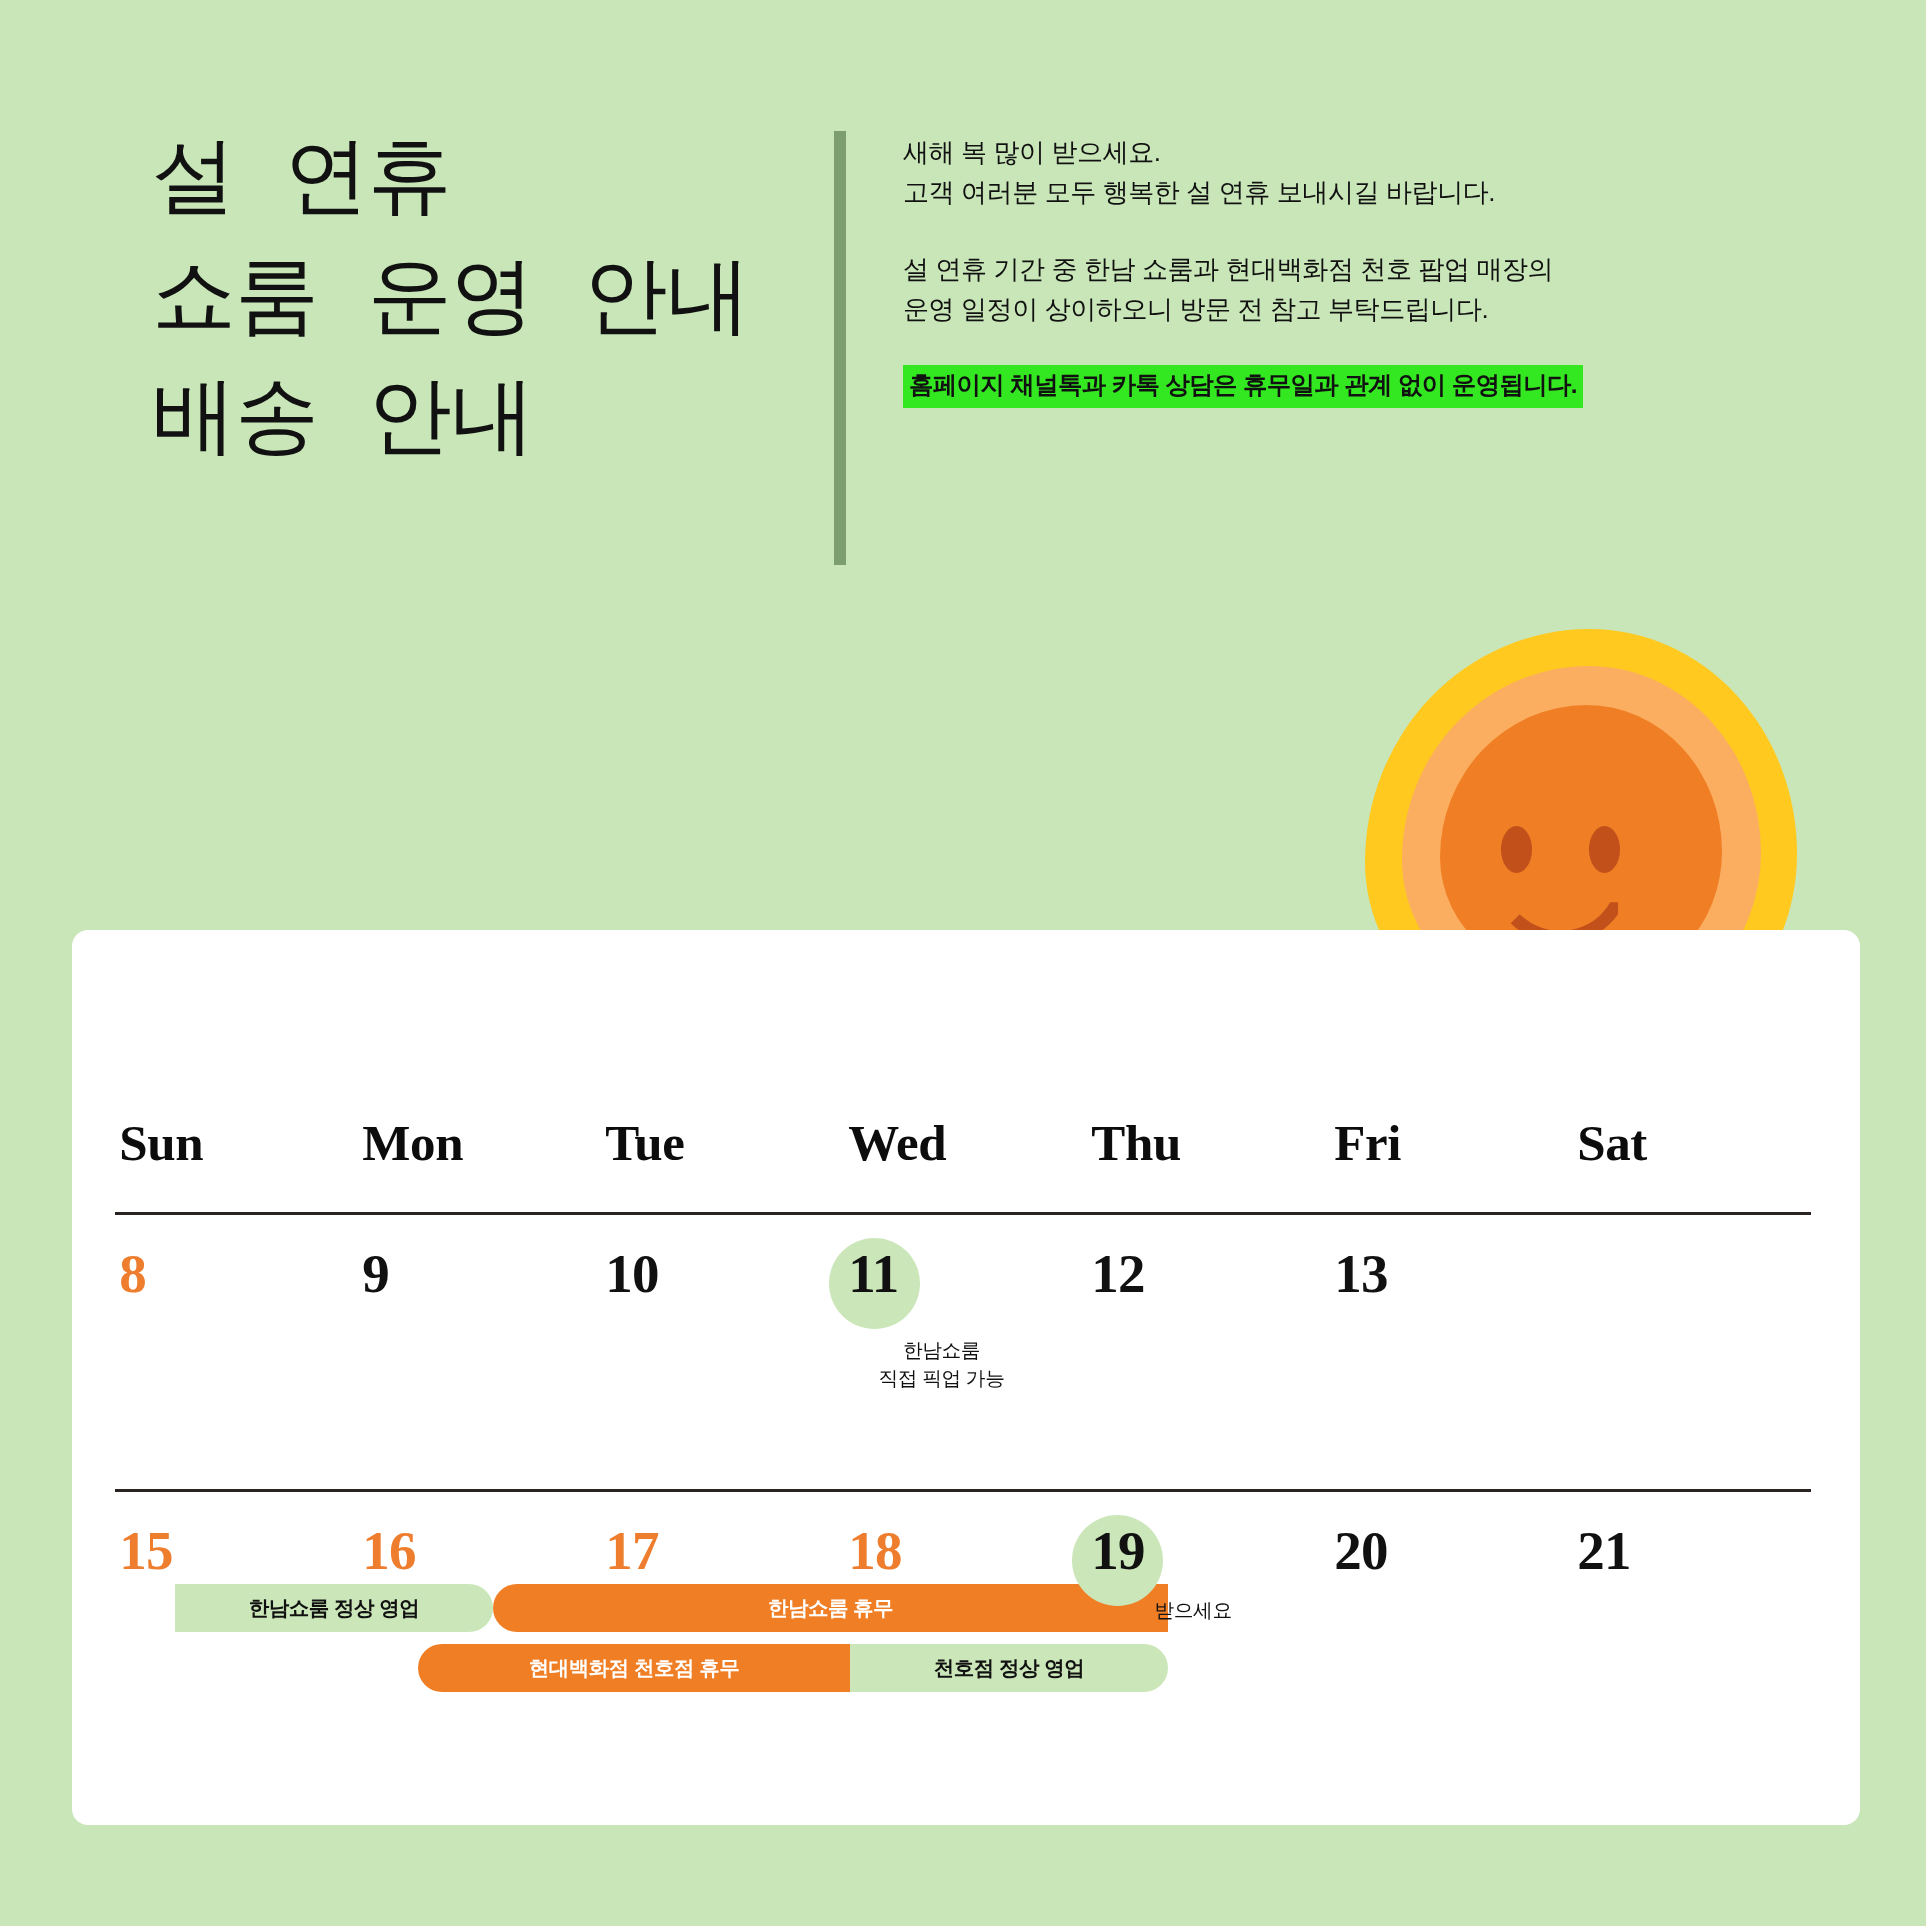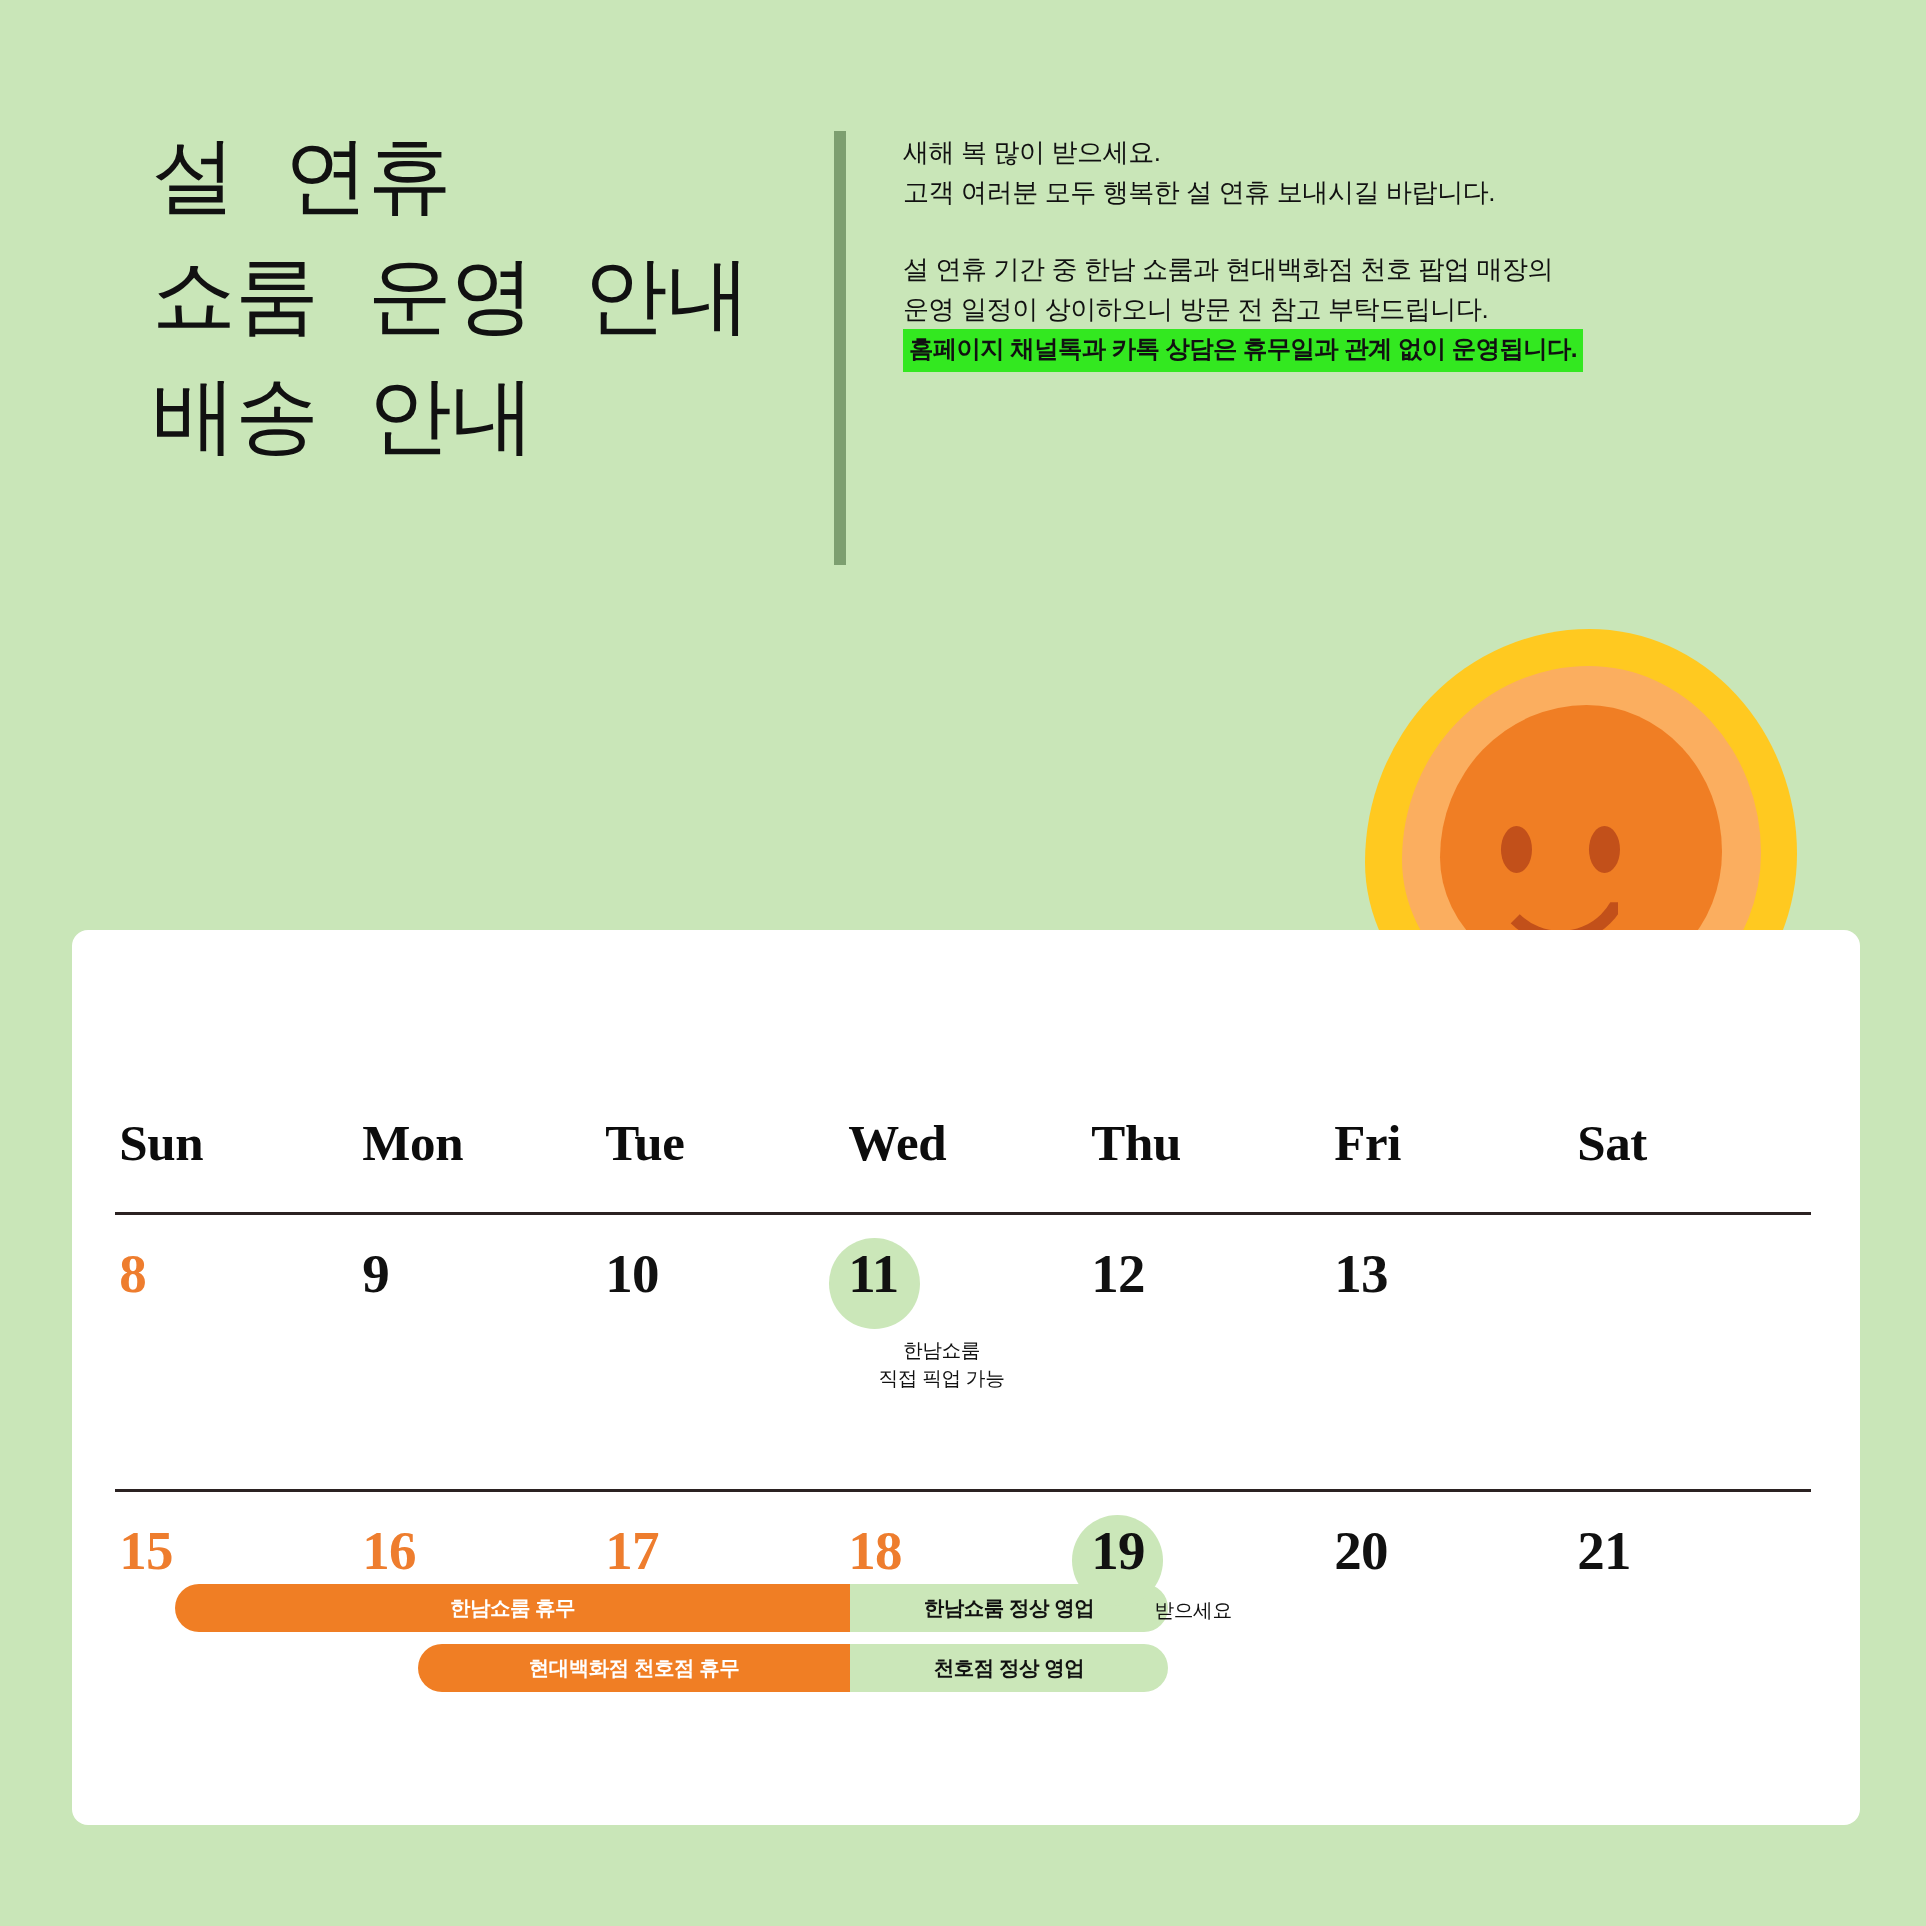--- a/index.html
+++ b/index.html
@@ -89,20 +89,21 @@
   }
   .bullet-text {
     font-size: 27px;
     font-weight: 700;
     color: #111111;
     letter-spacing: -0.6px;
     line-height: 1.2;
   }
 
   .highlight-wrap {
+    margin-top: 36px;
   }
   .highlight {
     display: inline-block;
     background: #33e820;
     color: #111111;
     font-size: 24.4px;
     font-weight: 700;
     letter-spacing: -0.6px;
     padding: 6px 6px 7.7px 6px;
     line-height: 1.18;
@@ -417,22 +418,22 @@
         <div class="cell">
           <span class="daynum">20</span>
         </div>
         <div class="cell">
           <span class="daynum">21</span>
         </div>
       </div>
 
       <div class="bars">
         <div class="bar bar-1">
+          <div class="seg seg-open">한남쇼룸 정상 영업</div>
           <div class="seg seg-closed">한남쇼룸 휴무</div>
-          <div class="seg seg-open">한남쇼룸 정상 영업</div>
         </div>
         <div class="bar bar-2">
           <div class="seg seg-closed">현대백화점 천호점 휴무</div>
           <div class="seg seg-open">천호점 정상 영업</div>
         </div>
       </div>
 
     </div>
   </div>
 

